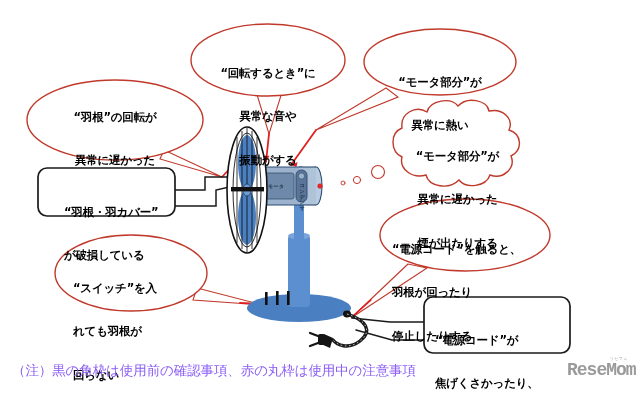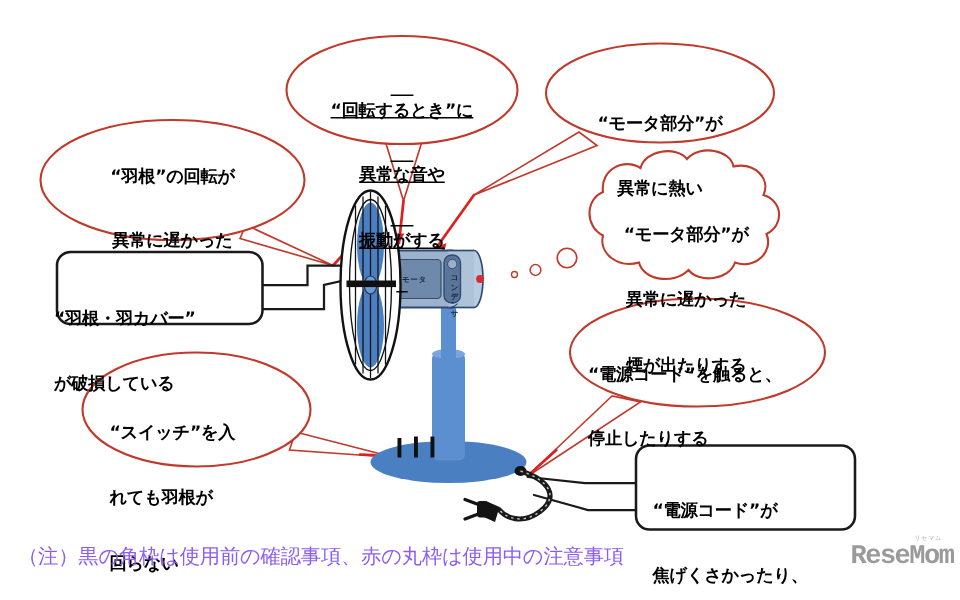--- a/index.html
+++ b/index.html
@@ -229,43 +229,44 @@
 
       <rect x="424" y="297" width="146" height="56" rx="9" fill="#ffffff" stroke="#1a1a1a" stroke-width="1.7"></rect>
     </g>
   </svg>
 
   <div class="bubble-text red-bubble-text" style="left:37px; top:81px; width:156px;">
     <div>“羽根”の回転が</div>
     <div>異常に遅かった</div>
   </div>
 
-  <div class="bubble-text red-bubble-text" style="left:195px; top:37px; width:146px;text-decoration:underline;">
+  <div class="bubble-text red-bubble-text" style="left:195px; top:37px; width:146px;">
     <div>“回転するとき”に</div>
     <div>異常な音や</div>
     <div>振動がする</div>
   </div>
 
   <div class="bubble-text red-bubble-text" style="left:368px; top:46px; width:144px;">
     <div>“モータ部分”が</div>
     <div>異常に熱い</div>
   </div>
 
   <div class="bubble-text red-bubble-text" style="left:385px; top:120px; width:145px;">
     <div>“モータ部分”が</div>
     <div>異常に遅かった</div>
     <div>煙が出たりする</div>
   </div>
 
   <div class="bubble-text black-box-text" style="left:392px; top:213px; width:155px;">
     <div>“電源コード”を触ると、</div>
+    <div>羽根が回ったり</div>
     <div>停止したりする</div>
   </div>
 
-  <div class="bubble-text black-box-text" style="left:36px; top:176px; width:124px;">
+  <div class="bubble-text black-box-text" style="left:64px; top:176px; width:124px;">
     <div>“羽根・羽カバー”</div>
     <div>が破損している</div>
   </div>
 
   <div class="bubble-text black-box-text" style="left:73px; top:252px; width:118px;">
     <div>“スイッチ”を入</div>
     <div>れても羽根が</div>
     <div>回らない</div>
   </div>
 

